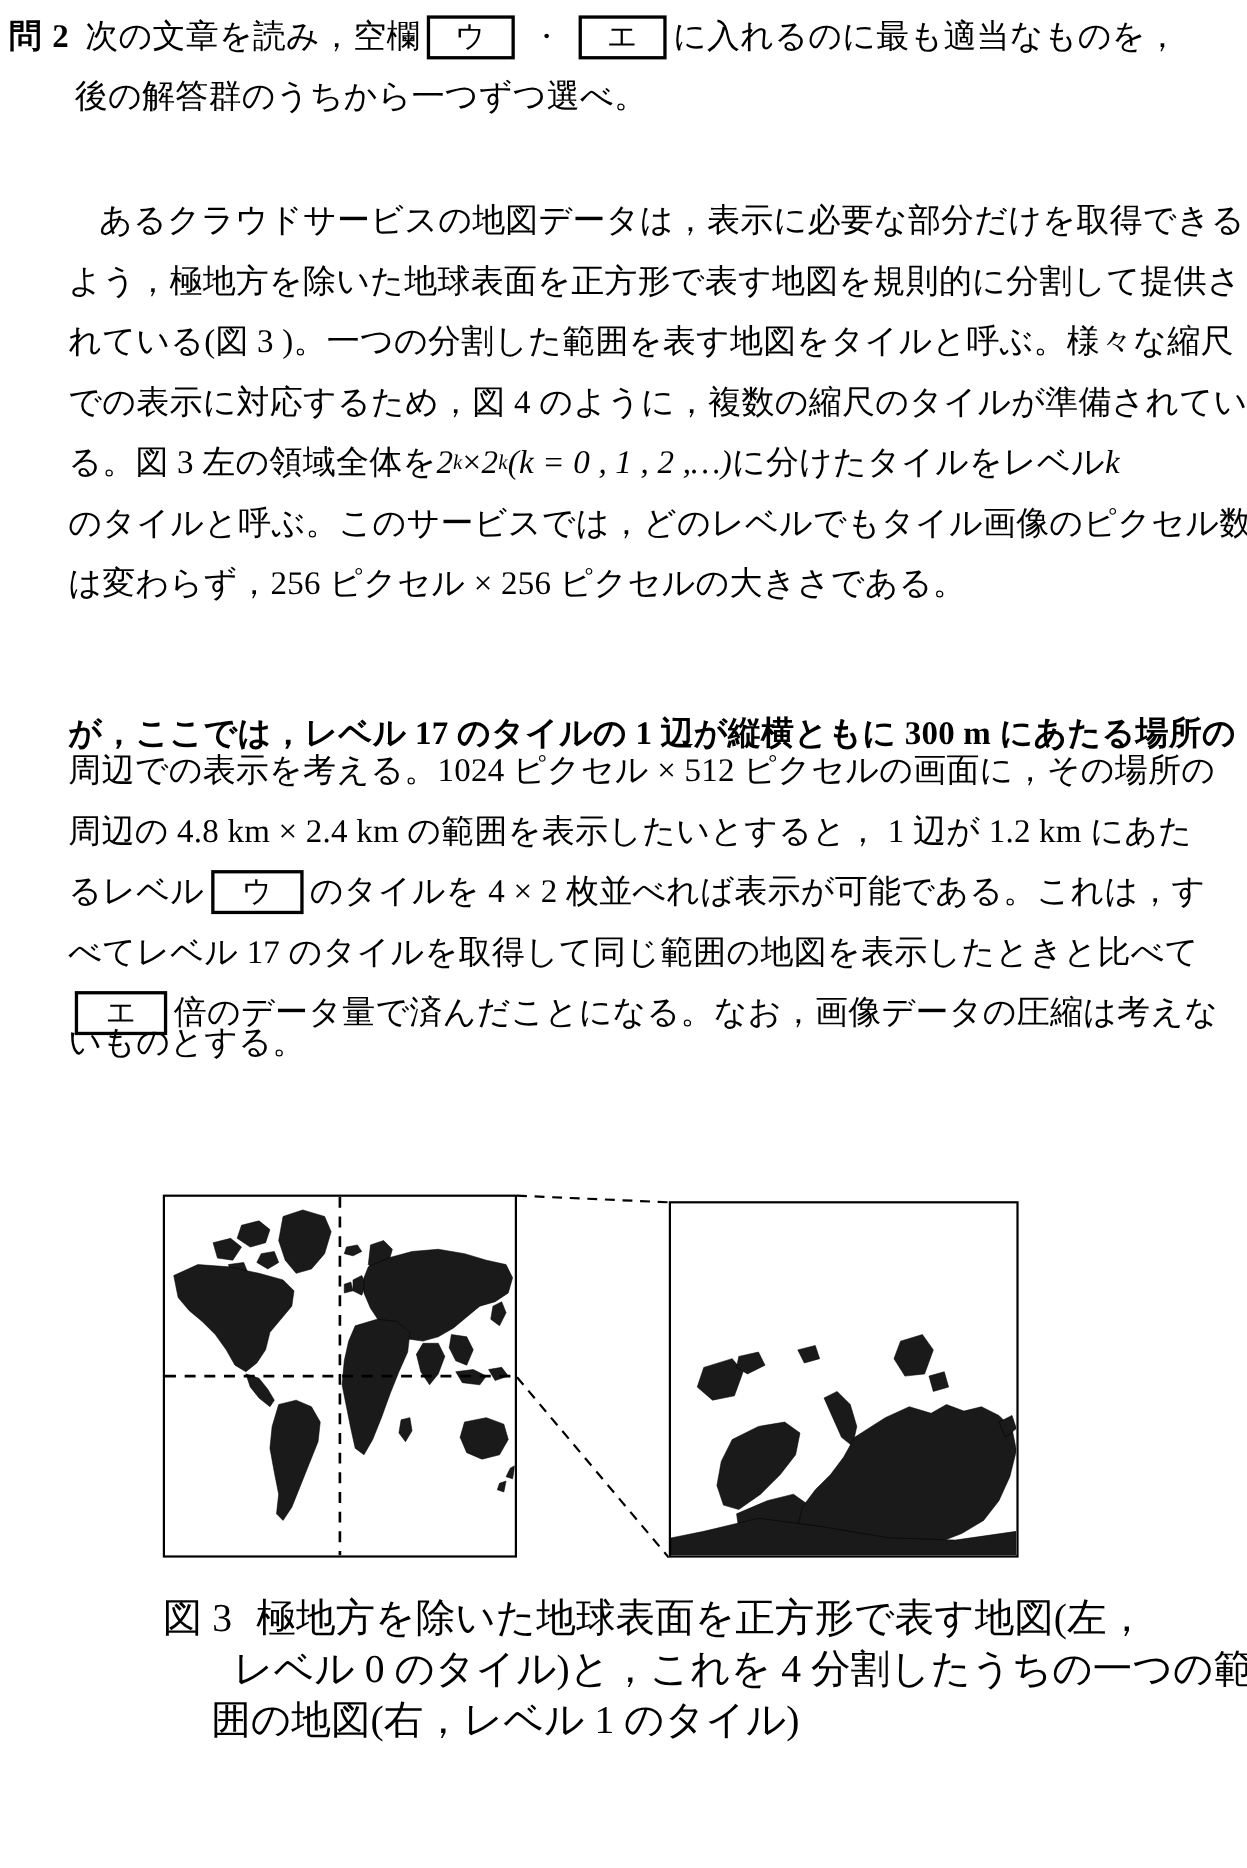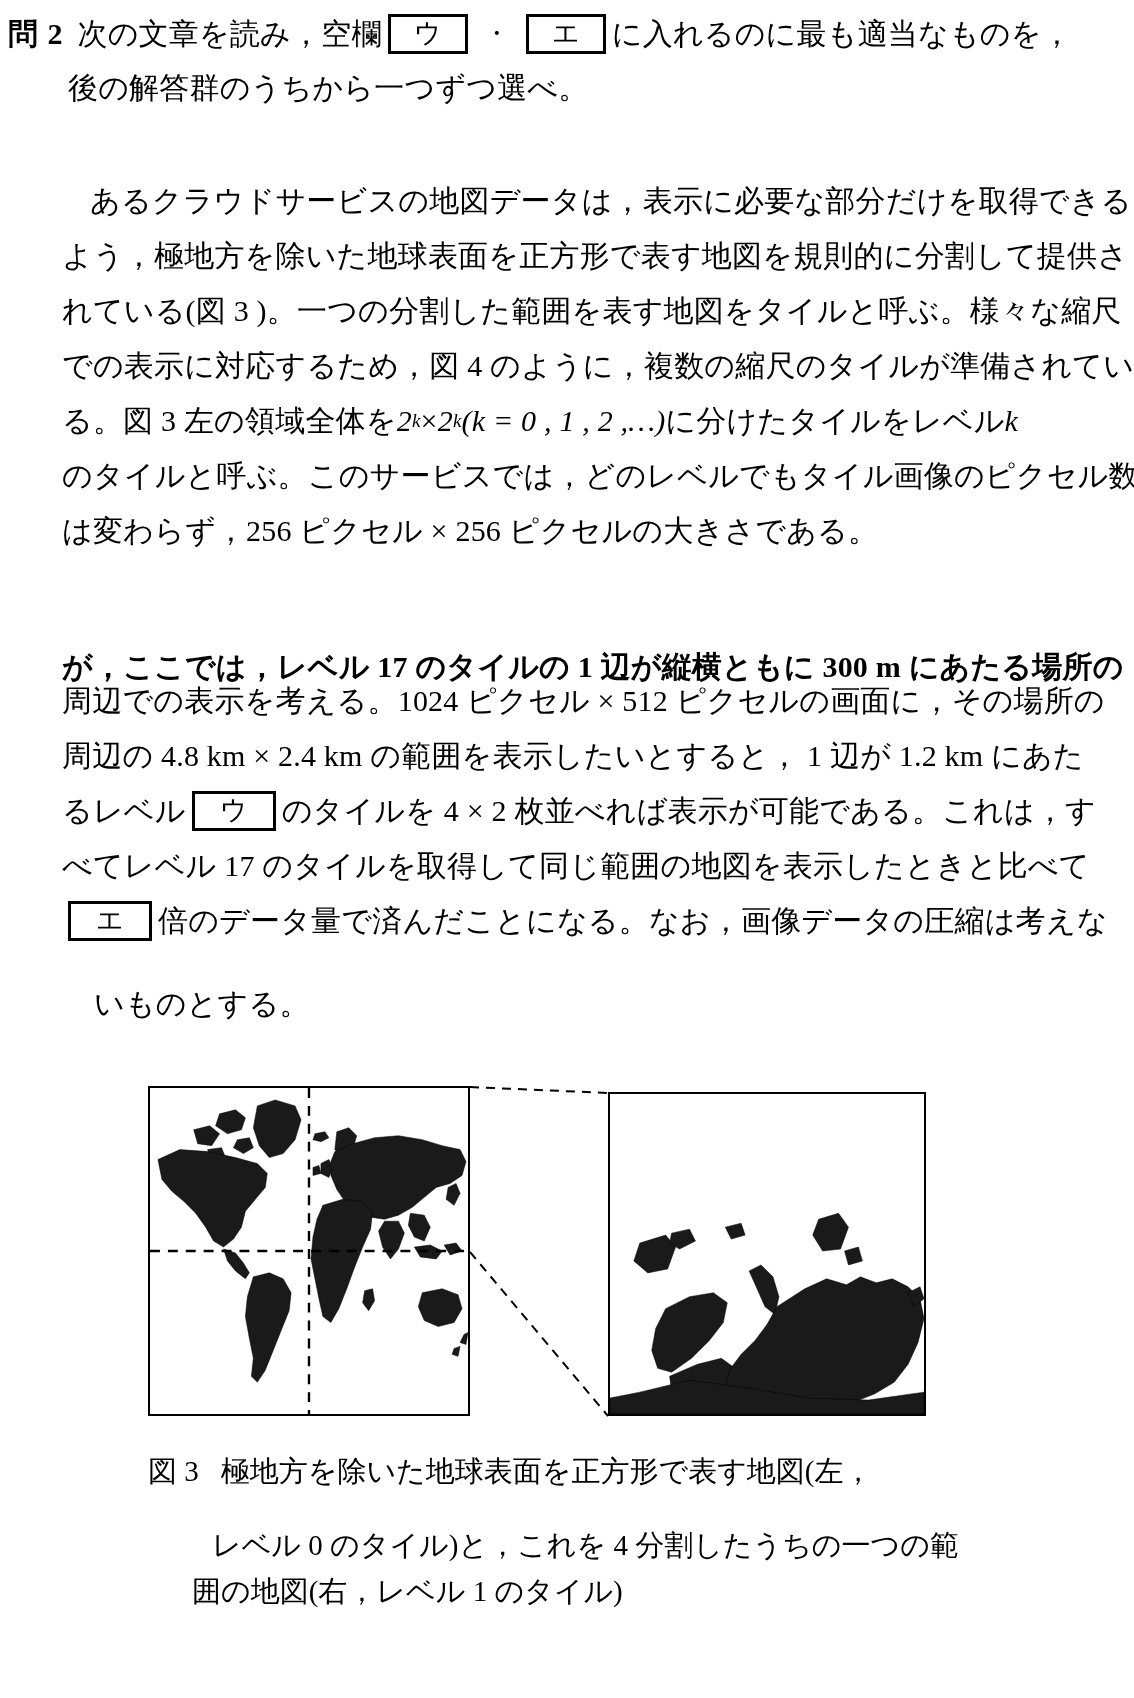--- a/index.html
+++ b/index.html
@@ -68,23 +68,23 @@
   }
   #map-left  { left: 148px; top: 8px;  width: 322px; height: 330px; }
   #map-right { left: 608px; top: 14px; width: 318px; height: 324px; }
 
   .svg-full { display: block; width: 100%; height: 100%; }
 
   .connector { position: absolute; left: 0; top: 0; width: 1134px; height: 355px; pointer-events: none; }
 
   
   .caption { position: absolute; left: 148px; top: 1448px; width: 900px; }
-  .cap-line { font-size: 29px; line-height: 46px; white-space: nowrap; }
+  .cap-line { font-size: 36px; line-height: 46px; white-space: nowrap; }
   .cap-line.c1 { margin-left: 0px; }
-  .cap-line.c2 { margin-left: 64px; margin-top: 28px; }
+  .cap-line.c2 { margin-left: 64px; }
   .cap-line.c3 { margin-left: 44px; }
   .cap-num { margin-right: 22px; }
 </style>
 </head>
 <body>
 
 <div class="page">
 
   <div class="line q-header">
     <span class="q-label">問 2</span>
@@ -127,21 +127,21 @@
     <span>のタイルを 4 × 2 枚並べれば表示が可能である。これは，す</span>
   </div>
 
   <div class="line body-line" style="top:838px;">べてレベル 17 のタイルを取得して同じ範囲の地図を表示したときと比べて</div>
 
   <div class="line body-line" style="top:893px;left:62px;">
     <span class="ansbox wide">エ</span>
     <span>倍のデータ量で済んだことになる。なお，画像データの圧縮は考えな</span>
   </div>
 
-  <div class="line body-line" style="top:976px;margin-left:32px;">いものとする。</div>
+  <div class="line body-line" style="top:920px;">いものとする。</div>
 
   <div class="figure">
 
     <svg class="connector" viewBox="0 0 1134 355">
       <line x1="470" y1="9" x2="608" y2="15" stroke="#000" stroke-width="2" stroke-dasharray="9,7"></line>
       <line x1="470" y1="174" x2="608" y2="338" stroke="#000" stroke-width="2" stroke-dasharray="9,7"></line>
     </svg>
 
     <div class="map-frame" id="map-left">
       <svg class="svg-full" viewBox="0 0 320 328" preserveAspectRatio="none">

